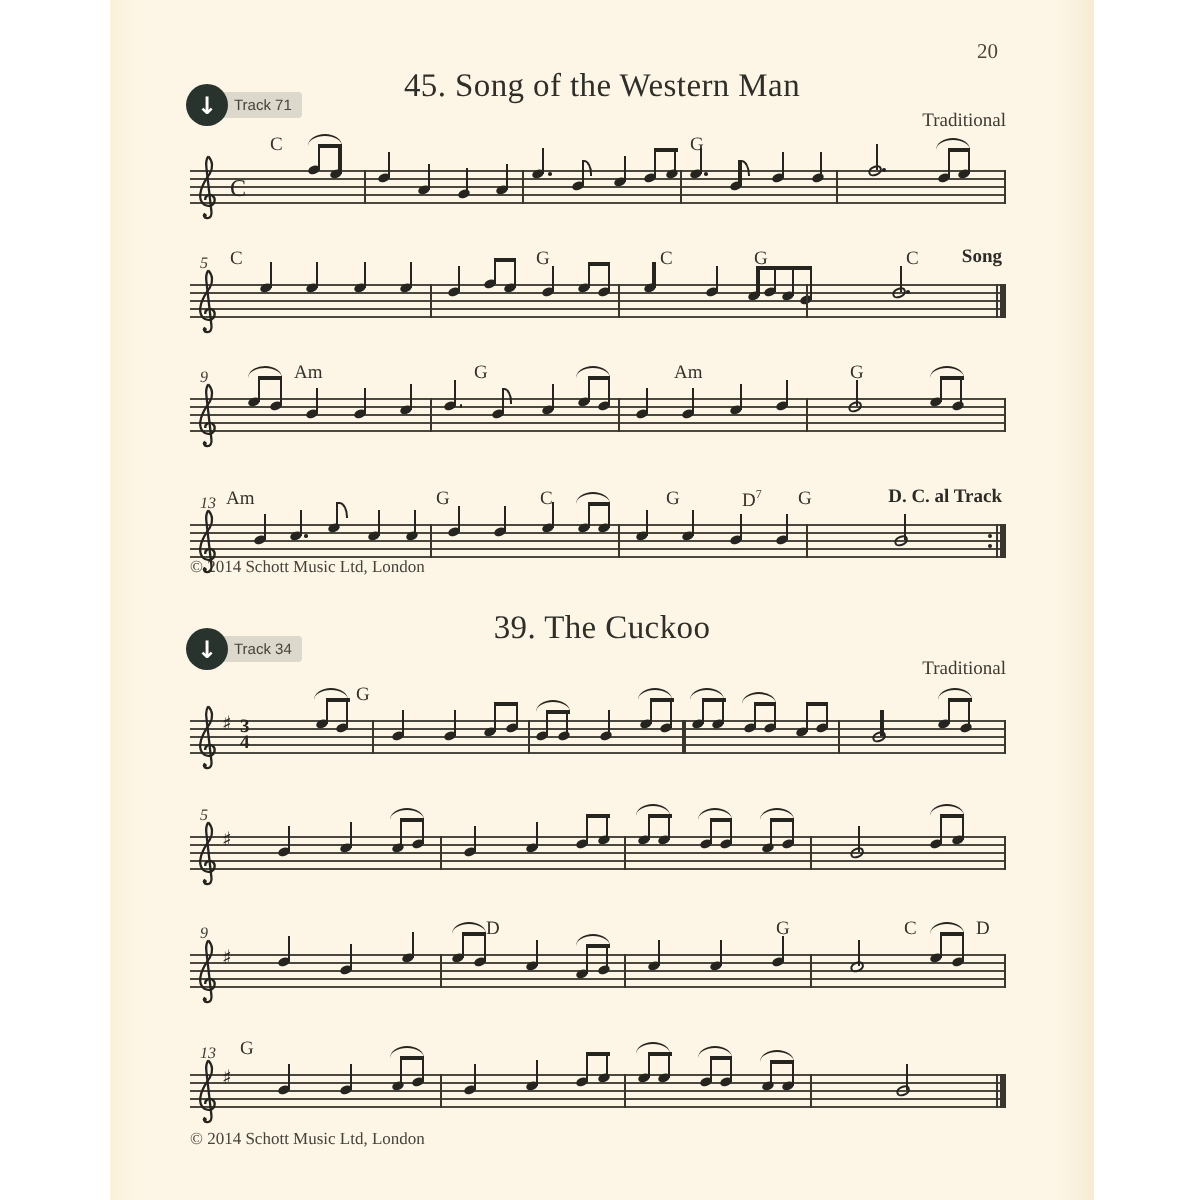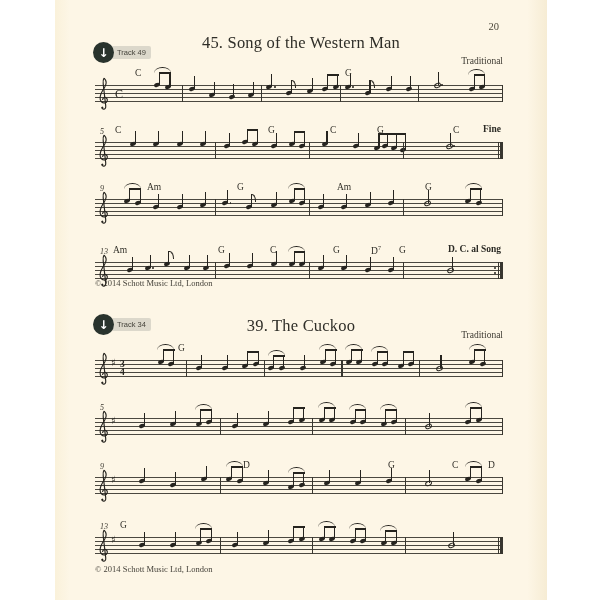--- a/index.html
+++ b/index.html
@@ -51,35 +51,35 @@
 <div class="canvas">
   <div class="page">
 
     <div class="page-number">20</div>
 
     <section>
       <div class="track-badge" style="left:38px;top:42px;">
         <span class="badge-circle">
           <span>↓</span>
         </span>
-        <span class="badge-label">Track 49</span>
+        <span class="badge-label">Track 71</span>
       </div>
       <h1 class="piece-title" style="top:33px;">45. Song of the Western Man</h1>
       <div class="credit" style="top:56px;">Traditional</div>
       <div class="copyright" style="top:278px;">© 2014 Schott Music Ltd, London</div>
     </section>
 
     <section>
       <div class="track-badge" style="left:38px;top:314px;">
         <span class="badge-circle">
           <span>↓</span>
         </span>
         <span class="badge-label">Track 34</span>
       </div>
-      <h1 class="piece-title" style="top:316px;">39. The Cuckoo</h1>
+      <h1 class="piece-title" style="top:304px;">39. The Cuckoo</h1>
       <div class="credit" style="top:330px;">Traditional</div>
       <div class="copyright" style="top:564px;">© 2014 Schott Music Ltd, London</div>
     </section>
 
     <div class="systems">
         <div class="system" style="top: 65px;">
           <div class="sline" style="top: 20px;"></div>
           <div class="sline" style="top: 24px;"></div>
           <div class="sline" style="top: 28px;"></div>
           <div class="sline" style="top: 32px;"></div>
@@ -154,21 +154,21 @@
               <path d="M8.1 1.2 C10.3 3.4 10.7 6.8 8.9 9.8 C6.3 13.8 4.4 16.6 4.1 20.2 C3.8 24.2 6.4 26.4 8.9 25.9 C11.4 25.4 12.1 22.4 10.4 21 C8.7 19.7 6.4 20.8 6.6 23" stroke="#26241f" stroke-width="1.15"></path>
               <path d="M8.1 1.2 C7 2.8 6.9 4.6 7.2 6.8 L9.7 28.6 C10 30.8 9.2 32.2 7.5 32.1 C6 32 5.6 30.4 6.6 29.9" stroke="#26241f" stroke-width="1.15"></path>
               <circle cx="6.4" cy="30.8" r="1" fill="#26241f"></circle>
             </svg></div>
           <span class="msnum">5</span>
           <span class="chord" style="left: 20px;">C</span>
           <span class="chord" style="left: 173px;">G</span>
           <span class="chord" style="left: 235px;">C</span>
           <span class="chord" style="left: 282px;">G</span>
           <span class="chord" style="left: 358px;">C</span>
-          <span class="ann">Fine</span>
+          <span class="ann">Song</span>
           <div class="nh" style="left: 34.75px; top: 20px;"></div>
           <div class="stem" style="left: 39.55px; top: 9px; height: 12.5px;"></div>
           <div class="nh" style="left: 58.25px; top: 20px;"></div>
           <div class="stem" style="left: 63.05px; top: 9px; height: 12.5px;"></div>
           <div class="nh" style="left: 81.75px; top: 20px;"></div>
           <div class="stem" style="left: 86.55px; top: 9px; height: 12.5px;"></div>
           <div class="nh" style="left: 105.25px; top: 20px;"></div>
           <div class="stem" style="left: 110.05px; top: 9px; height: 12.5px;"></div>
           <div class="barline" style="left: 120px;"></div>
           <div class="nh" style="left: 128.75px; top: 22px;"></div>
@@ -280,21 +280,21 @@
               <path d="M8.1 1.2 C7 2.8 6.9 4.6 7.2 6.8 L9.7 28.6 C10 30.8 9.2 32.2 7.5 32.1 C6 32 5.6 30.4 6.6 29.9" stroke="#26241f" stroke-width="1.15"></path>
               <circle cx="6.4" cy="30.8" r="1" fill="#26241f"></circle>
             </svg></div>
           <span class="msnum">13</span>
           <span class="chord" style="left: 18px;">Am</span>
           <span class="chord" style="left: 123px;">G</span>
           <span class="chord" style="left: 175px;">C</span>
           <span class="chord" style="left: 238px;">G</span>
           <span class="chord" style="left: 276px;">D<sup>7</sup></span>
           <span class="chord" style="left: 304px;">G</span>
-          <span class="ann">D. C. al Song</span>
+          <span class="ann">D. C. al Track</span>
           <div class="nh" style="left: 32.4px; top: 26px;"></div>
           <div class="stem" style="left: 37.2px; top: 15px; height: 12.5px;"></div>
           <div class="nh" style="left: 49.7px; top: 24px;"></div>
           <div class="stem" style="left: 54.5px; top: 13px; height: 12.5px;"></div>
           <div class="dot" style="left: 57.1px; top: 25px;"></div>
           <div class="nh" style="left: 68.5px; top: 20px;"></div>
           <div class="stem" style="left: 73.3px; top: 9px; height: 12.5px;"></div>
           <div class="flag" style="left: 74.3px; top: 9px;"></div>
           <div class="nh" style="left: 88.8px; top: 24px;"></div>
           <div class="stem" style="left: 93.6px; top: 13px; height: 12.5px;"></div>

